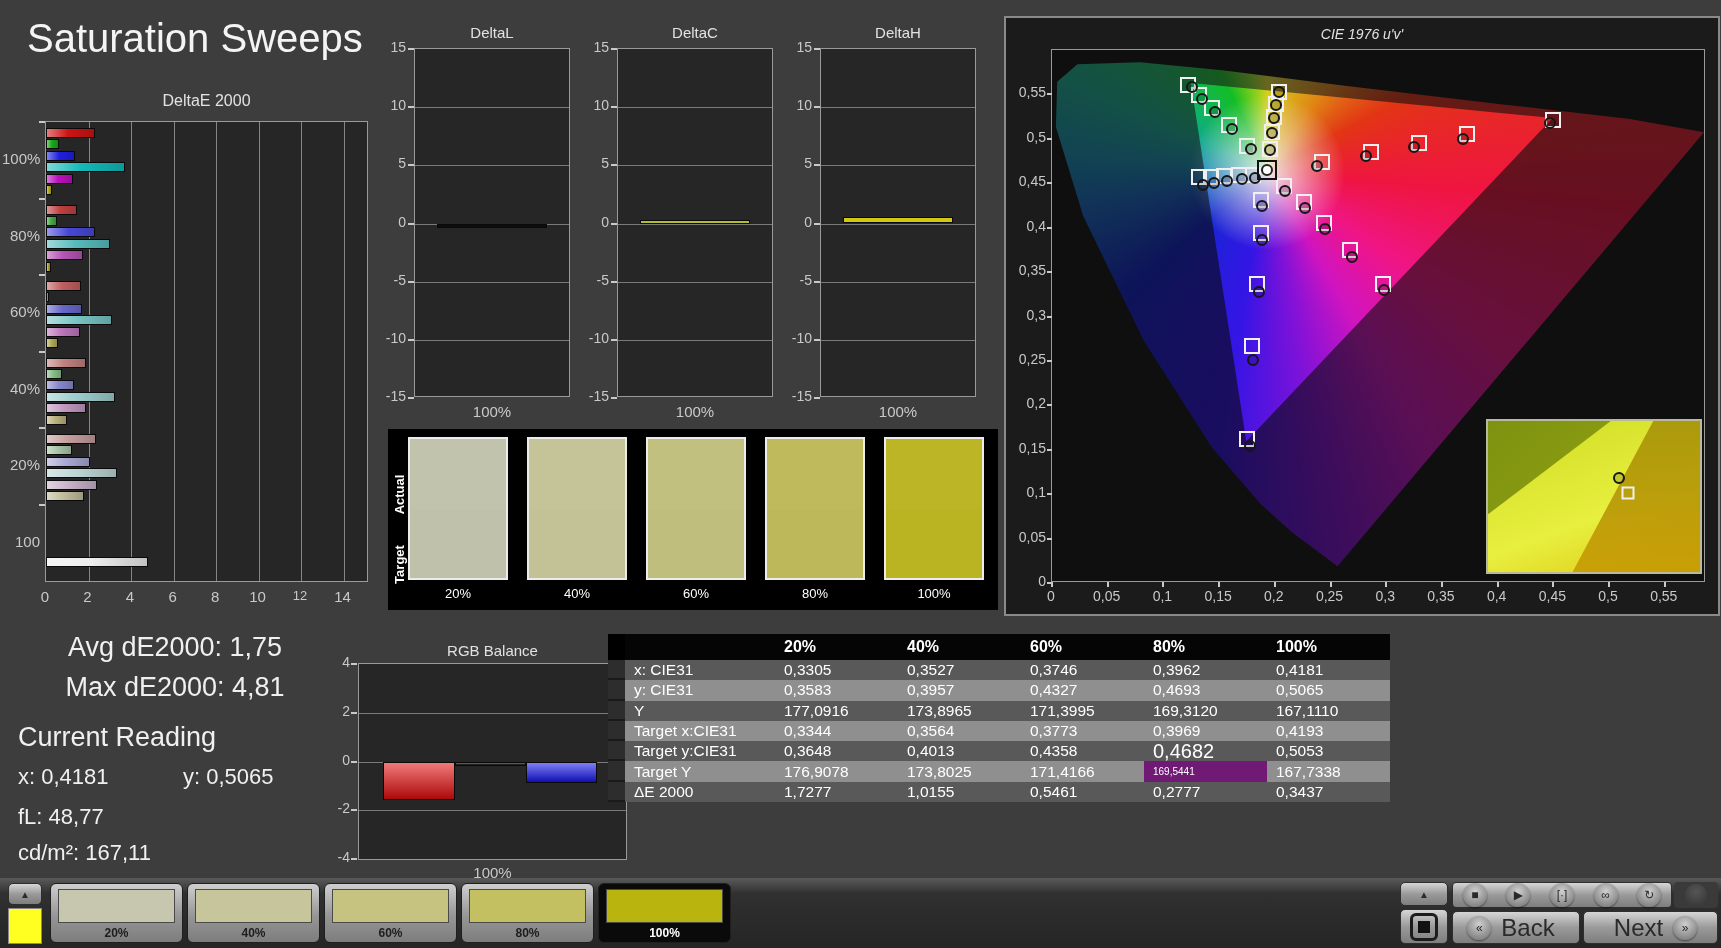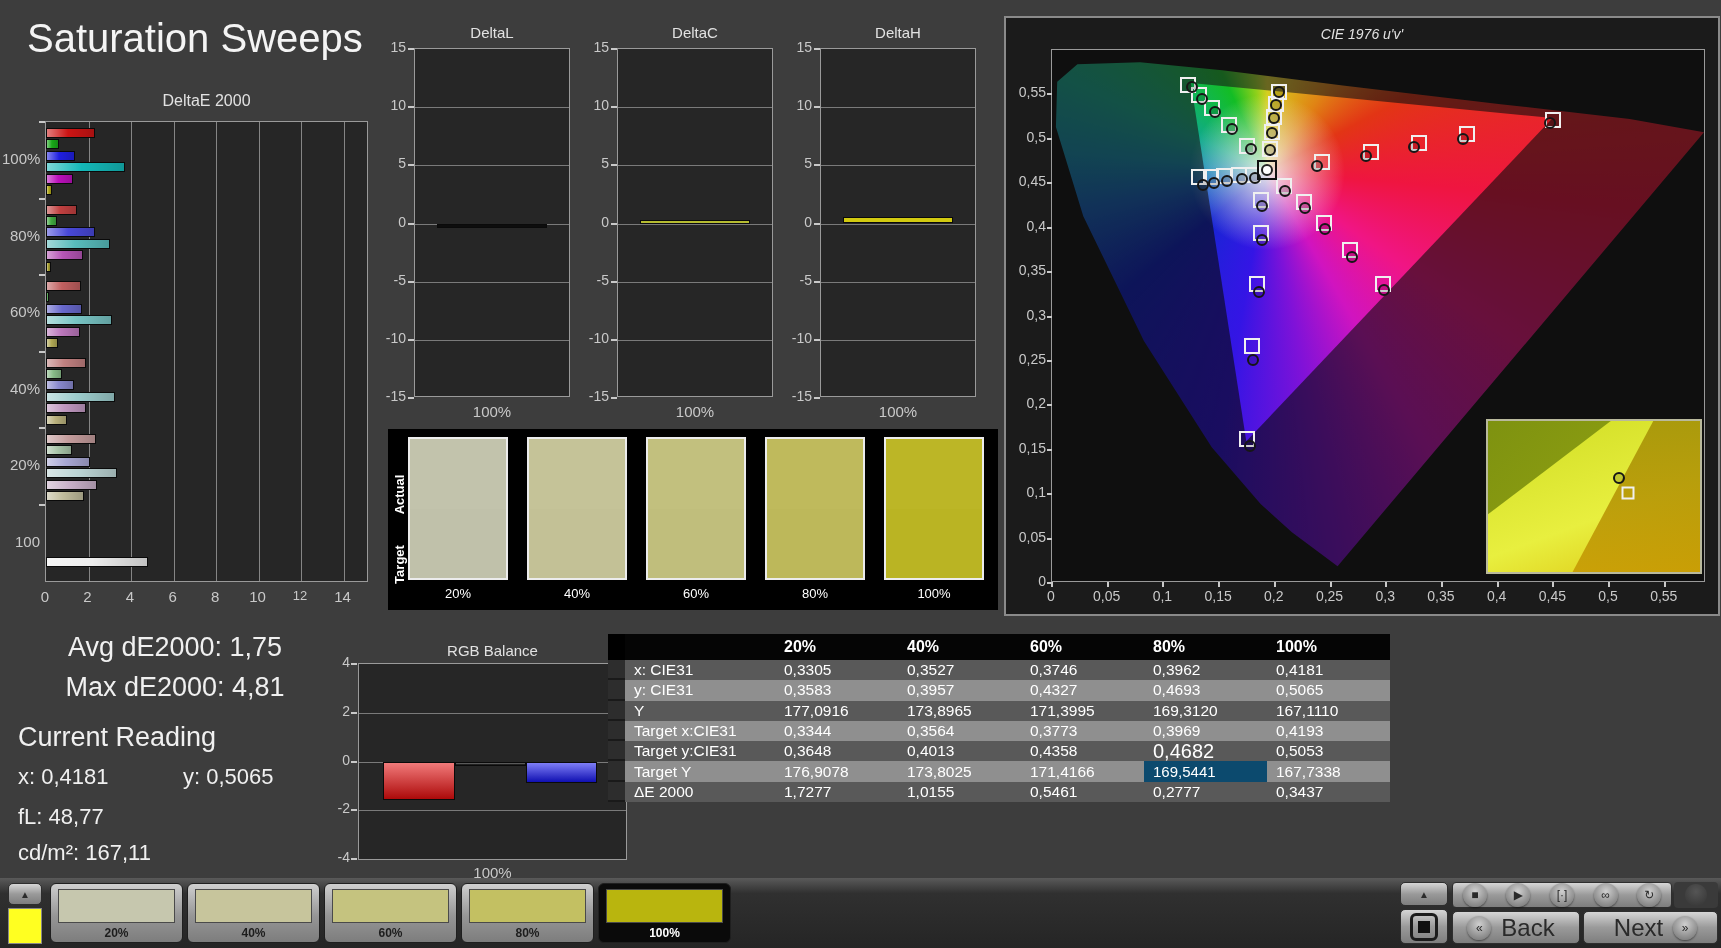--- a/index.html
+++ b/index.html
@@ -455,21 +455,21 @@
       <div class="tcell val" style="background: rgb(89, 89, 89); font-size: 15.5px;">0,4358</div>
       <div class="tcell val" style="background: rgb(89, 89, 89); font-size: 20px;">0,4682</div>
       <div class="tcell val" style="background: rgb(89, 89, 89); font-size: 15.5px;">0,5053</div>
     </div>
     <div class="trow" style="height: 20.3px;">
       <div class="tcell gut" style="background: rgb(45, 45, 45); border-bottom: 2px solid rgb(26, 26, 26); box-sizing: border-box;"></div>
       <div class="tcell lab" style="background: rgb(143, 143, 143); font-size: 15.5px;">Target Y</div>
       <div class="tcell val" style="background: rgb(143, 143, 143); font-size: 15.5px;">176,9078</div>
       <div class="tcell val" style="background: rgb(143, 143, 143); font-size: 15.5px;">173,8025</div>
       <div class="tcell val" style="background: rgb(143, 143, 143); font-size: 15.5px;">171,4166</div>
-      <div class="tcell val" style="background: #0c4a6e; font-size: 15px;">169,5441</div>
+      <div class="tcell val" style="background: #701a75; font-size: 10px;">169,5441</div>
       <div class="tcell val" style="background: rgb(143, 143, 143); font-size: 15.5px;">167,7338</div>
     </div>
     <div class="trow" style="height: 20.3px;">
       <div class="tcell gut" style="background: rgb(45, 45, 45); border-bottom: 2px solid rgb(26, 26, 26); box-sizing: border-box;"></div>
       <div class="tcell lab" style="background: rgb(89, 89, 89); font-size: 15.5px;">ΔE 2000</div>
       <div class="tcell val" style="background: rgb(89, 89, 89); font-size: 15.5px; text-align: center;">1,7277</div>
       <div class="tcell val" style="background: rgb(89, 89, 89); font-size: 15.5px;">1,0155</div>
       <div class="tcell val" style="background: rgb(89, 89, 89); font-size: 15.5px;">0,5461</div>
       <div class="tcell val" style="background: rgb(89, 89, 89); font-size: 15.5px;">0,2777</div>
       <div class="tcell val" style="background: rgb(89, 89, 89); font-size: 15.5px;">0,3437</div>

